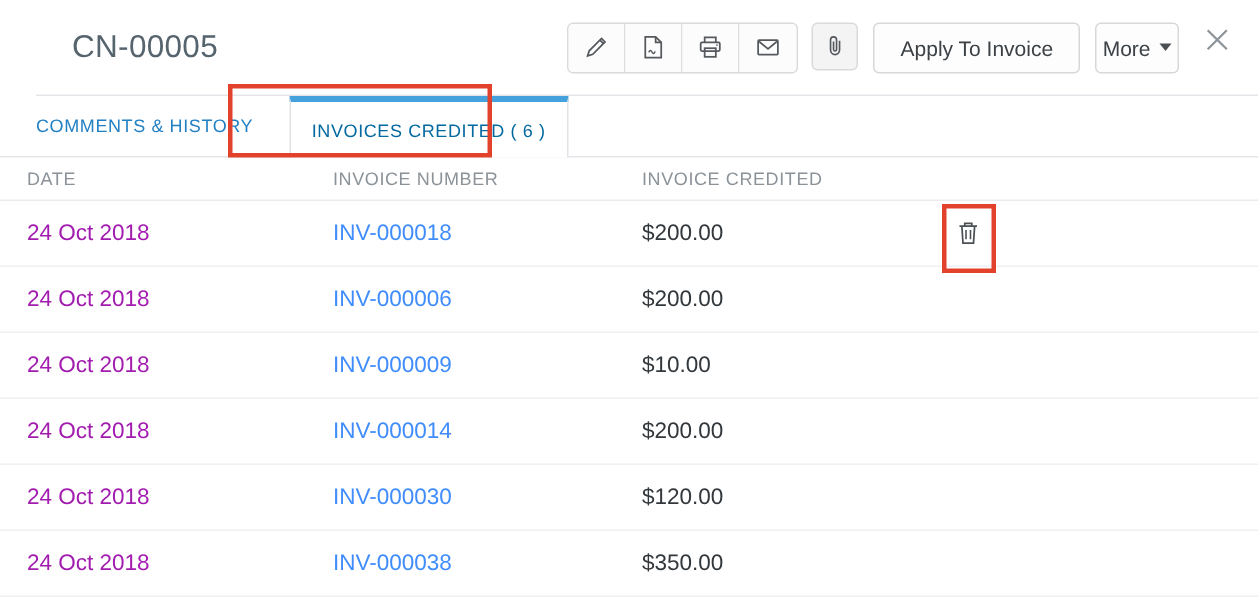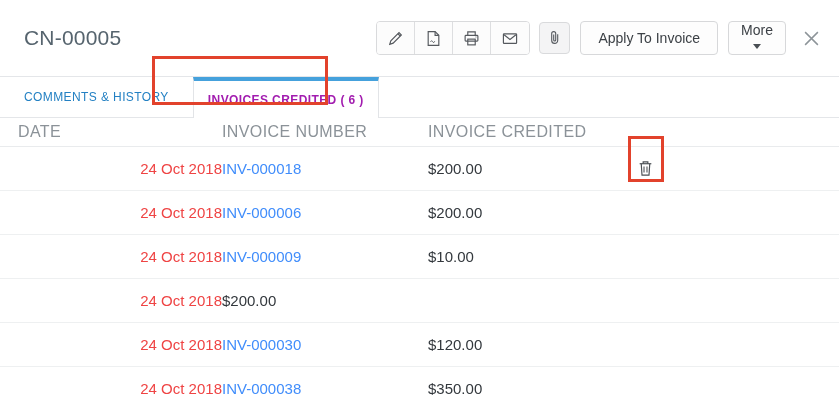--- a/index.html
+++ b/index.html
@@ -4,25 +4,26 @@
 <style>
   html,body { margin:0; padding:0; background:#fff; }
   .page {
     position:relative; width:839px; height:404px; background:#fff;
     font-family:"Liberation Sans", sans-serif; overflow:hidden;
     color:var(--text_dark,#33383d);
   }
   
   .header {
     display:flex; align-items:center; justify-content:space-between;
-    height:77px; padding:0 16px 0 24px; box-sizing:border-box;
+    height:64px; padding:0 16px 0 24px; box-sizing:border-box;
     border-bottom:1px solid var(--border,#e4e6e9);
+    margin-left:24px;
   }
   .page-title { font-size:21px; color:var(--title,#56646e); letter-spacing:.2px; }
-  .toolbar { display:flex; align-items:center; }
+  .toolbar { display:flex; }
   .btn-group {
     display:flex; border:1px solid #d9dadc; border-radius:4px;
     overflow:hidden; background:#fcfcfc;
   }
   .icon-btn {
     width:38px; height:32px; display:flex; align-items:center; justify-content:center;
     border:none; border-right:1px solid #dddee0; background:#fcfcfc;
     color:#55595e; cursor:pointer; padding:0;
   }
   .icon-btn:last-child { border-right:none; }
@@ -30,55 +31,54 @@
     width:31px; height:32px; margin-left:9px;
     border:1px solid #d9dadc; border-radius:4px; background:#f4f4f5;
     display:flex; align-items:center; justify-content:center; color:#55595e; cursor:pointer; padding:0;
   }
   .text-btn {
     height:34px; margin-left:10px; padding:0 17px;
     border:1px solid #d7d8da; border-radius:4px; background:#fdfdfd;
     font-family:inherit; font-size:14px; color:#3c4146; cursor:pointer;
     display:flex; align-items:center; gap:6px;
   }
-  .more-btn { padding:0 12px;flex-direction:column; }
+  .more-btn { padding:0 4px; }
   .caret-down {
     width:0; height:0; display:inline-block;
     border-left:4px solid transparent; border-right:4px solid transparent;
     border-top:5px solid #4a4f54;
   }
   .close-btn {
     width:24px; height:24px; margin-left:13px; border:none; background:transparent;
     display:flex; align-items:center; justify-content:center; color:#8d9499; cursor:pointer; padding:0;
   }
   
   .tabbar {
     position:relative; height:41px; display:flex; align-items:stretch;
     border-bottom:1px solid var(--border,#e4e6e9); box-sizing:border-box;text-align:center;
   }
   .tab { display:flex; align-items:center; font-size:12px; letter-spacing:.4px; cursor:pointer; }
   .tab-inactive { padding:0 24px; color:var(--tab_text_blue,#2380c3); }
   .tab-active {
     box-sizing:border-box; width:186px; margin-bottom:-1px; z-index:2;
-    justify-content:center; background:#fff; color:#a21caf;
+    justify-content:center; background:#fff; color:#0369a1;
     border-left:1px solid #e2e4e7; border-right:1px solid #e2e4e7;
     border-top:4px solid var(--active_tab_bar,#45a1dc);
-    font-weight:bold;
   }
   
   .grid-row {
     display:grid; grid-template-columns:204px 206px 190px 1fr;
     align-items:center; padding-left:18px; box-sizing:border-box;
   }
   .table-header {
     height:29px; border-bottom:1px solid #e9ebed;
-    font-size:16px; letter-spacing:.4px; color:var(--text_muted,#8b9298);
+    font-size:12px; letter-spacing:.4px; color:var(--text_muted,#8b9298);
   }
   .table-row { height:44px; border-bottom:1px solid var(--row_border,#eef0f1); font-size:15px; }
-  .cell-date { color:#ef4444;text-align:right; }
+  .cell-date { color:#a21caf; }
   .invoice-link { color:var(--accent_blue,#408dfb); text-decoration:none; cursor:pointer; }
   .cell-amount { color:#33383d; }
   .delete-btn {
     margin-left:19px; border:none; background:transparent; padding:0;
     width:16px; height:18px; color:#4b5055; cursor:pointer;
     display:flex; align-items:center; justify-content:center;
   }
   
   .annotation {
     position:absolute; box-sizing:border-box; pointer-events:none; z-index:5;
@@ -206,20 +206,21 @@
 
     <div class="grid-row table-row">
       <div class="cell-date">24 Oct 2018</div>
       <div><a class="invoice-link">INV-000009</a></div>
       <div class="cell-amount">$10.00</div>
       <div></div>
     </div>
 
     <div class="grid-row table-row">
       <div class="cell-date">24 Oct 2018</div>
+      <div><a class="invoice-link">INV-000014</a></div>
       <div class="cell-amount">$200.00</div>
       <div></div>
     </div>
 
     <div class="grid-row table-row">
       <div class="cell-date">24 Oct 2018</div>
       <div><a class="invoice-link">INV-000030</a></div>
       <div class="cell-amount">$120.00</div>
       <div></div>
     </div>

